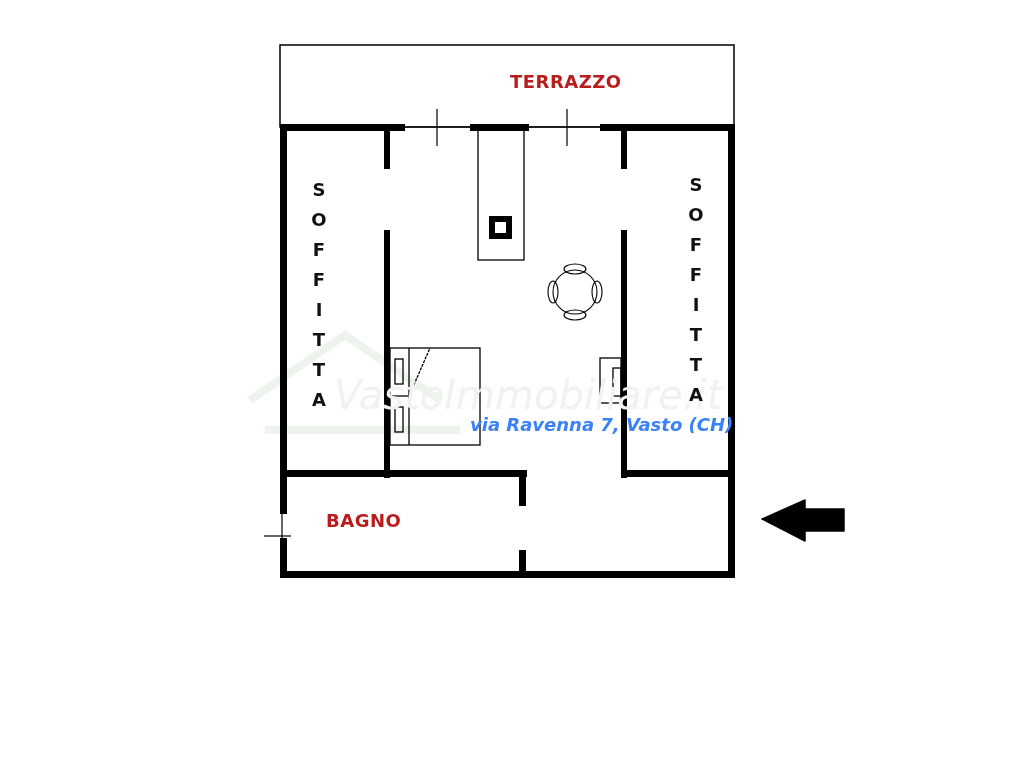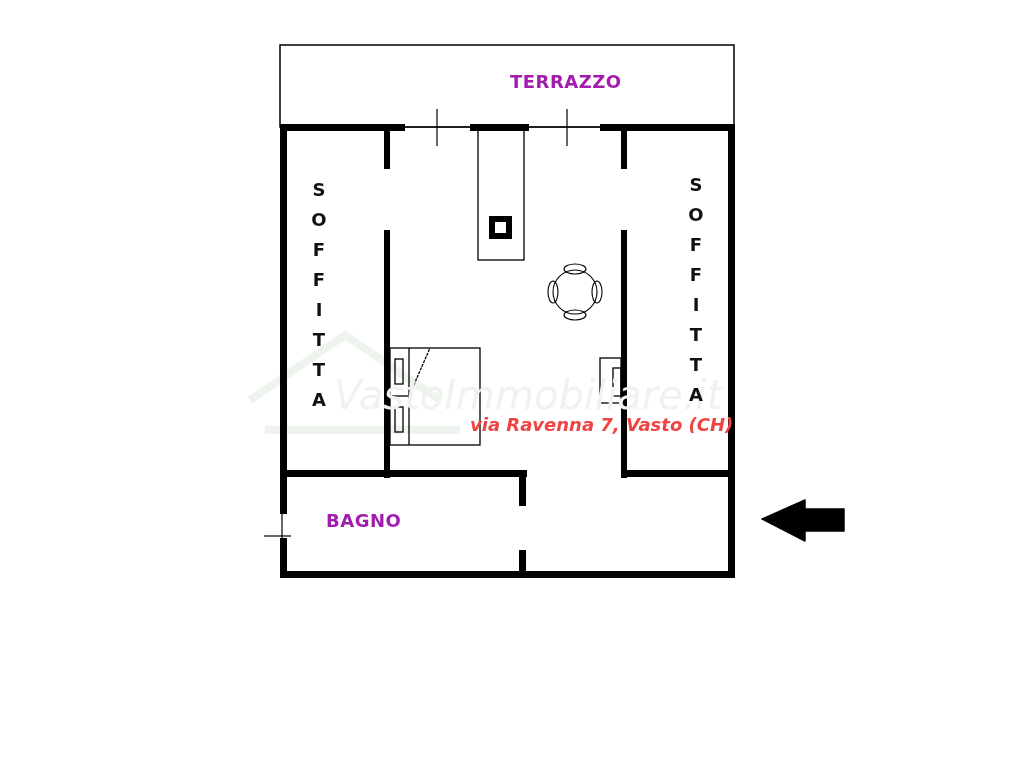--- a/index.html
+++ b/index.html
@@ -1,22 +1,22 @@
 <!DOCTYPE html>
 <html><head>
   <meta charset="utf-8">
   <style>
     html, body { margin: 0; padding: 0; background: #ffffff; }
     body { width: 1024px; height: 768px; position: relative; overflow: hidden; font-family: "DejaVu Sans", sans-serif; }
     #plan { position: absolute; left: 0; top: 0; width: 1024px; height: 768px; }
-    .room-label { position: absolute; font-family: "DejaVu Sans", sans-serif; font-weight: bold; color: #a21caf; font-size: 18px; letter-spacing: 0.5px; }
+    .room-label { position: absolute; font-family: "DejaVu Sans", sans-serif; font-weight: bold; color: #b91c1c; font-size: 18px; letter-spacing: 0.5px; }
     .vlabel { position: absolute; font-family: "DejaVu Sans", sans-serif; font-weight: bold; color: #111; font-size: 18px; width: 20px; text-align: center; line-height: 30px; }
     .vlabel span { display: block; }
     .wm-main { position: absolute; left: 318px; top: 372px; font-family: "DejaVu Sans", sans-serif; font-weight: normal; font-style: italic; font-size: 40px; color: #eef3ee; white-space: nowrap; letter-spacing: 0px; margin-left: 16px; }
-    .wm-sub { position: absolute; left: 470px; top: 414px; font-family: "DejaVu Sans", sans-serif; font-weight: bold; font-style: italic; font-size: 18px; color: #ef4444; white-space: nowrap; }
+    .wm-sub { position: absolute; left: 470px; top: 414px; font-family: "DejaVu Sans", sans-serif; font-weight: bold; font-style: italic; font-size: 18px; color: #3b82f6; white-space: nowrap; }
   </style>
 </head>
 <body>
 
 <svg id="plan" viewBox="0 0 1024 768" xmlns="http://www.w3.org/2000/svg">
 
   <g fill="none" stroke="#edf3ed" stroke-width="8">
     <polyline points="250,400 345,335 440,400"></polyline>
     <line x1="265" y1="430" x2="460" y2="430"></line>
   </g>

